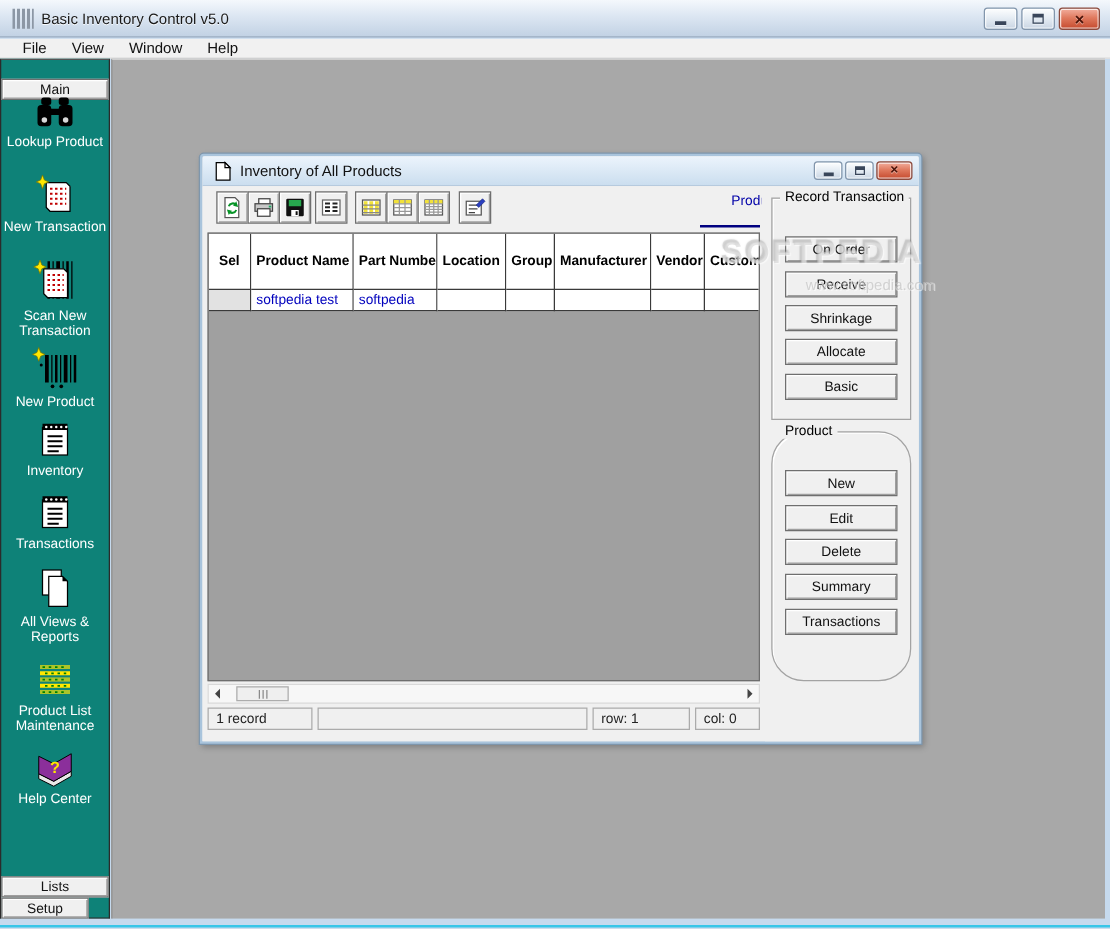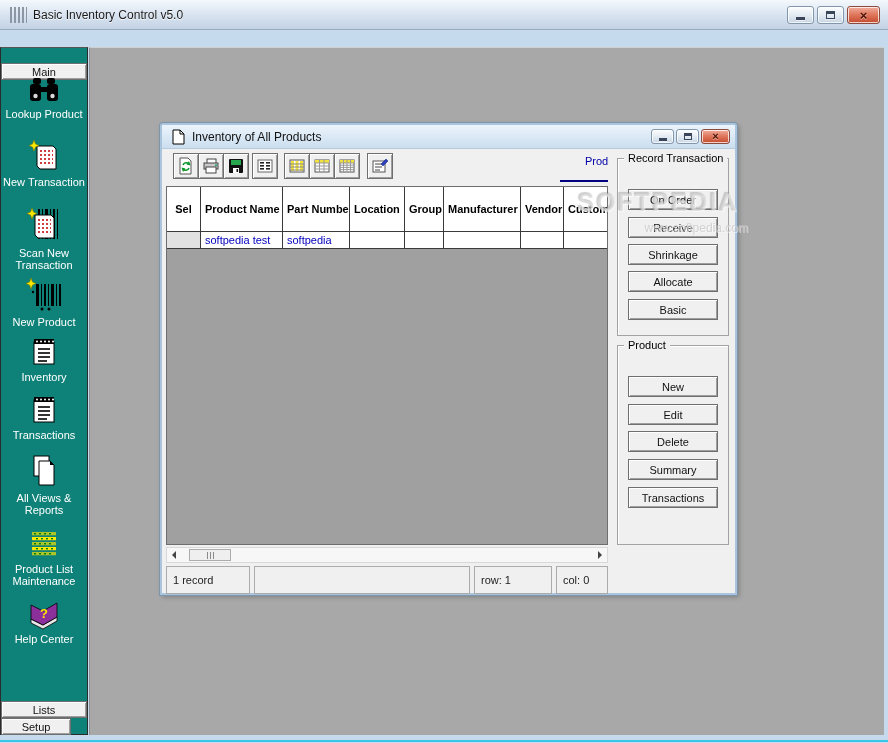--- a/index.html
+++ b/index.html
@@ -90,30 +90,30 @@
     border:1px solid #D9D9D9; }
   .hs-arrow { position:absolute; top:0; width:14px; height:14px; display:flex; align-items:center; justify-content:center; }
   .hs-left { left:0; } .hs-right { right:0; }
   .tri-left { width:0; height:0; border:4px solid transparent; border-right-color:#444; margin-left:-4px; }
   .tri-right { width:0; height:0; border:4px solid transparent; border-left-color:#444; margin-right:-4px; }
   .hs-thumb { position:absolute; left:22px; top:1px; width:42px; height:12px; background:#EFEFEF;
     border:1px solid #ACACAC; display:flex; align-items:center; justify-content:center; gap:2px; }
   .hs-thumb i { display:block; width:1px; height:7px; background:#8A8A8A; }
 
   
-  .statusbar { position:absolute; left:4px; top:417px; width:442px; height:28px; display:flex; gap:4px; }
+  .statusbar { position:absolute; left:4px; top:417px; width:442px; height:18px; display:flex; gap:4px; }
   .sb-cell { border:1px solid #ABABAB; background:#F0F0F0; font-size:11px; color:#222;
     display:flex; align-items:center; padding-left:6px; }
   .sb-c1{width:84px;} .sb-c2{flex:1;} .sb-c3{width:78px;text-align:center;} .sb-c4{width:52px;}
 
   
   .side-panel { position:absolute; left:450px; top:0; width:121px; height:444px; background:#F0F0F0; }
   .groupbox { position:absolute; left:5px; width:112px; border:1px solid #A3A3A3;
     box-shadow:inset 1px 1px 0 #FFFFFF;text-align:right; }
-  .gb1 { top:9px; height:178px; } .gb2 { top:196px; height:200px; }
+  .gb1 { top:9px; height:178px; } .gb2 { top:196px; height:200px;border-radius:26px; }
   .gb-legend { position:absolute; top:-7px; left:6px; background:#F0F0F0; padding:0 4px; font-size:11px; color:#000; }
   .gb-btn { position:absolute; left:10px; width:90px; height:21px; cursor:pointer; }
 
   
   .watermark { position:absolute; left:568px; top:188px; width:180px; text-align:center; z-index:60;
     pointer-events:none; }
   .wm1 { font-size:25px; font-weight:bold; letter-spacing:2px; color:rgba(205,205,205,.55);
     text-shadow:1px 1px 1px rgba(255,255,255,.6), -1px -1px 1px rgba(120,120,120,.35); }
   .wm2 { font-size:12px; color:rgba(195,195,195,.7); text-shadow:1px 1px 0 rgba(255,255,255,.5); margin-top:4px;text-align:right; }
 
@@ -133,20 +133,26 @@
         </div>
       <div class="win-btn">
           <span class="glyph-max"></span>
         </div>
       <div class="win-btn close">
           <span class="glyph-x">×</span>
         </div>
     </div>
   </div>
 
+  <div class="menubar">
+    <div class="menu-item">File</div>
+    <div class="menu-item">View</div>
+    <div class="menu-item">Window</div>
+    <div class="menu-item">Help</div>
+  </div>
 
   <div class="mdi"></div>
 
   <div class="sidebar">
     <div class="classic-btn sb-header">Main</div>
 
     <div class="sb-item" style="top:26px">
       <svg class="ico" width="34" height="32" viewBox="0 0 34 32">
         <rect x="6" y="4" width="8" height="6" rx="2" fill="#000"></rect>
           <rect x="20" y="4" width="8" height="6" rx="2" fill="#000"></rect>

